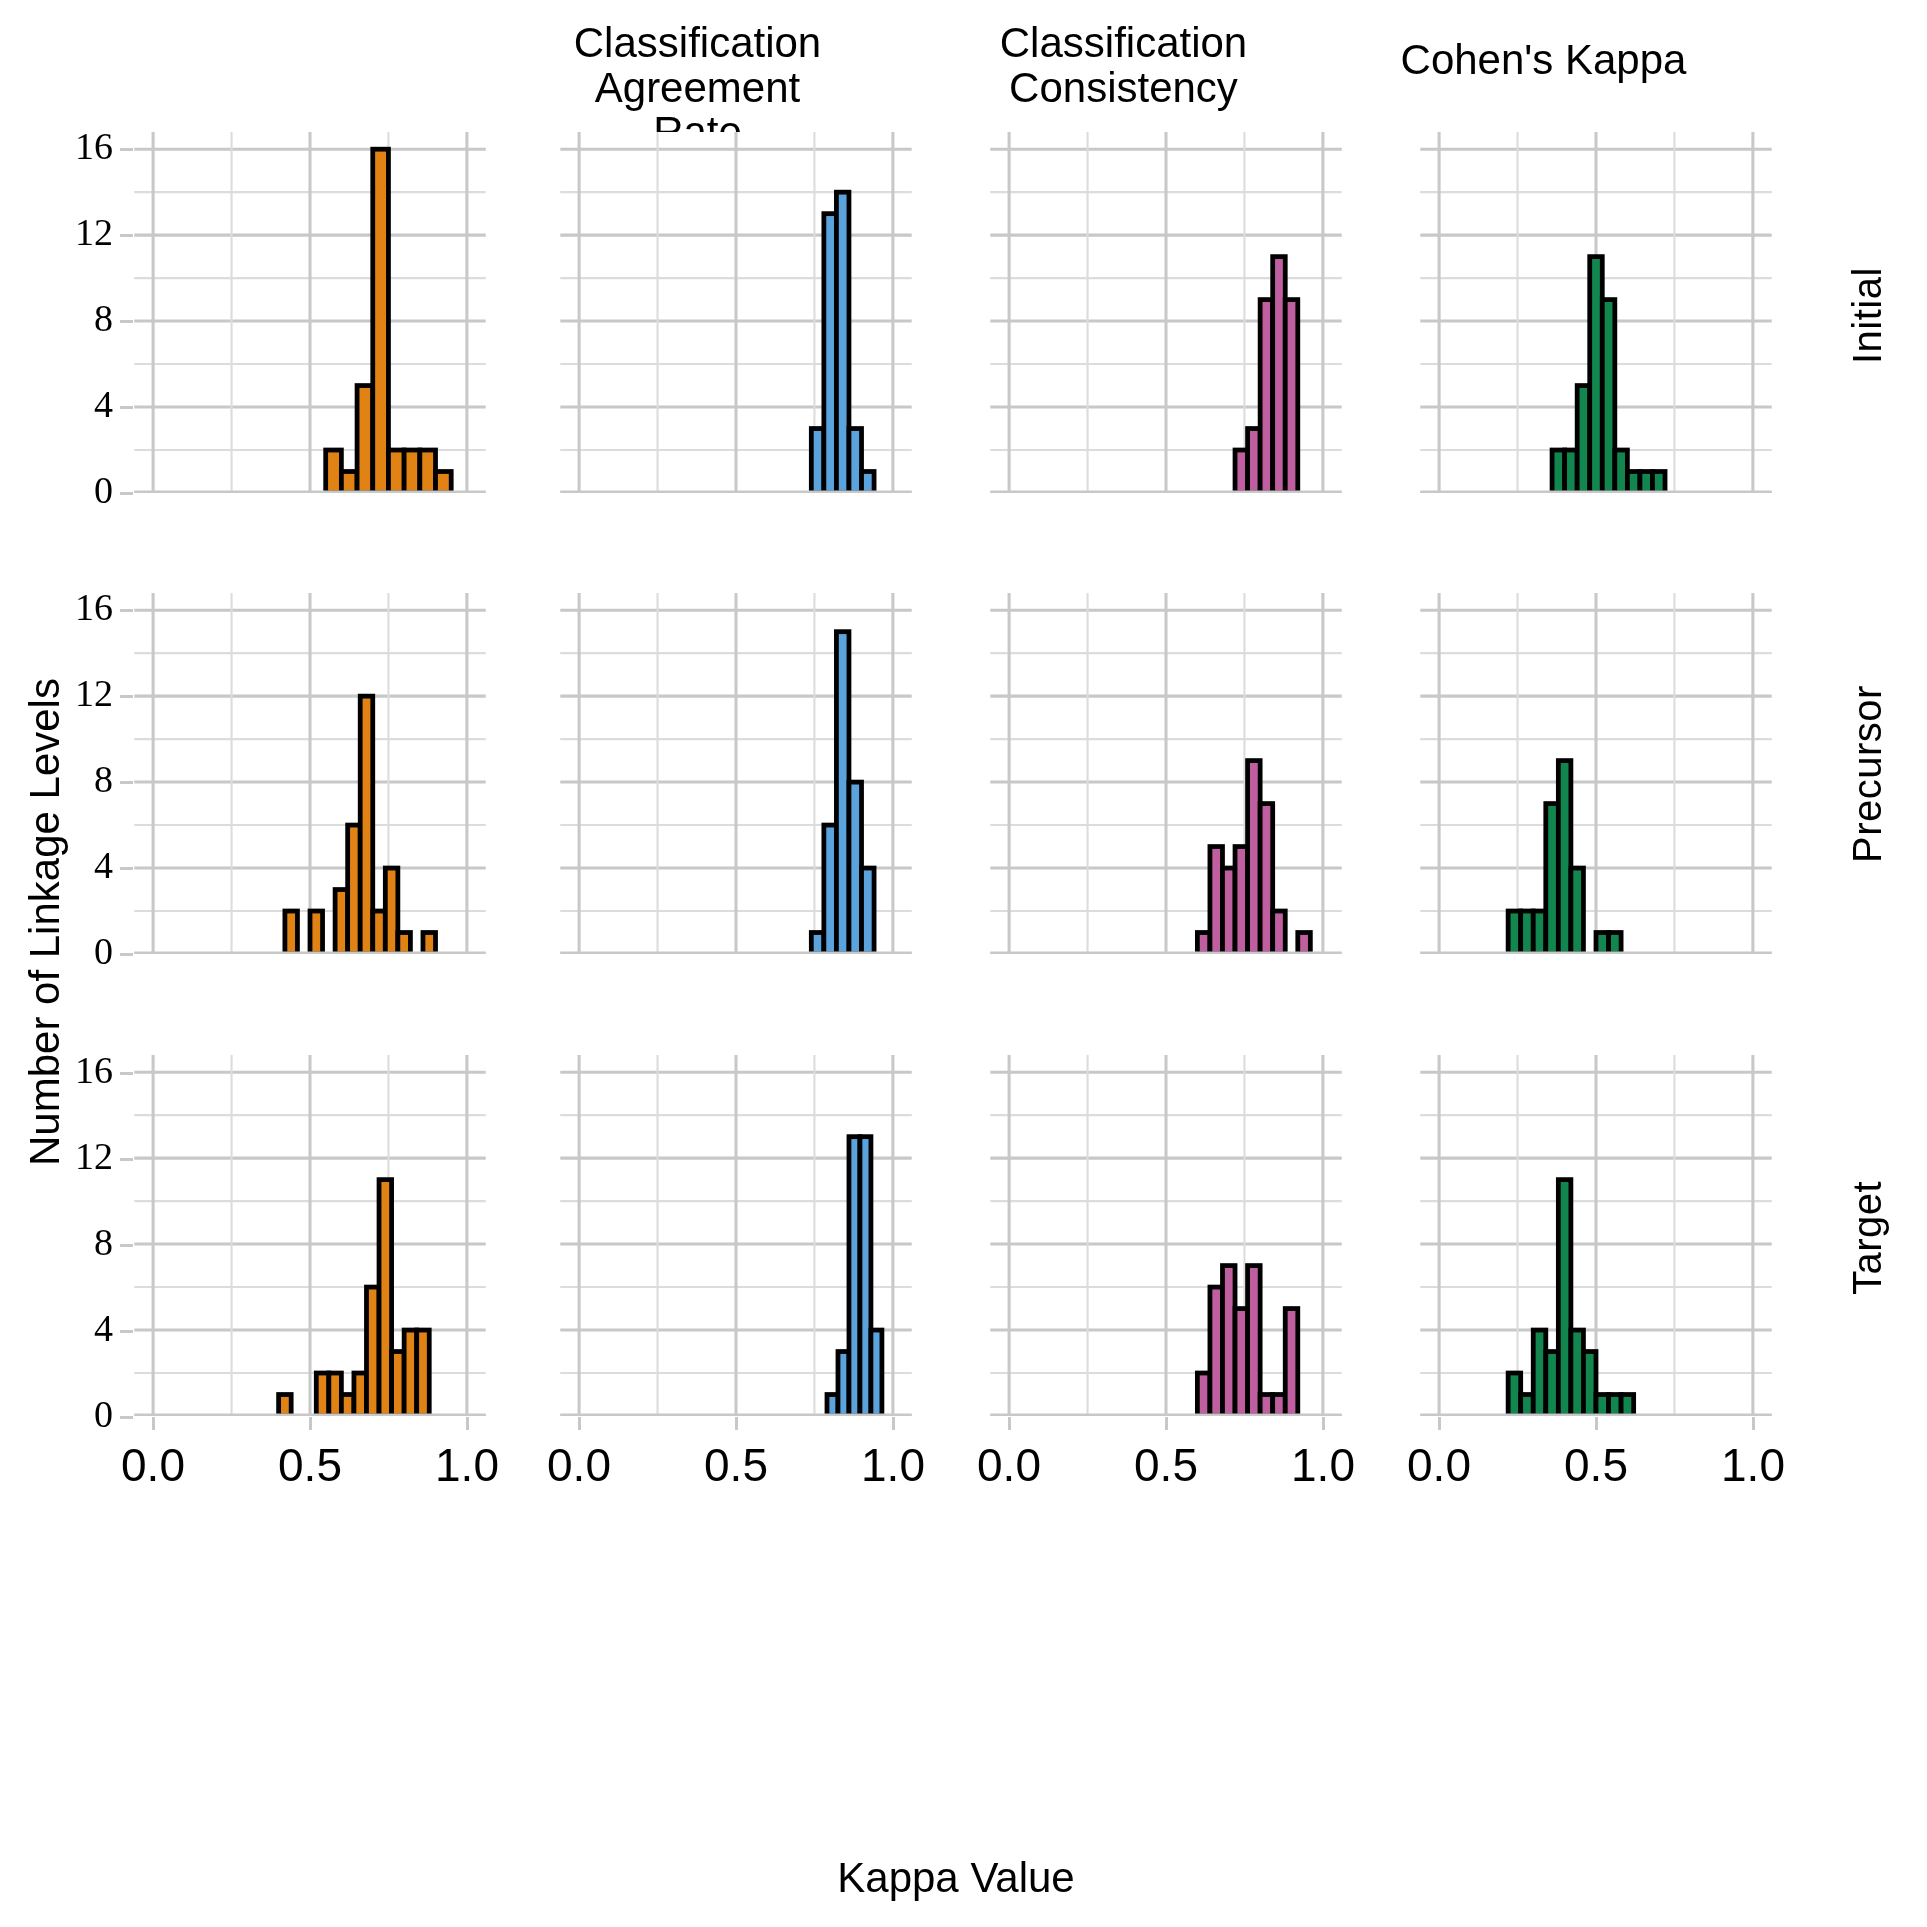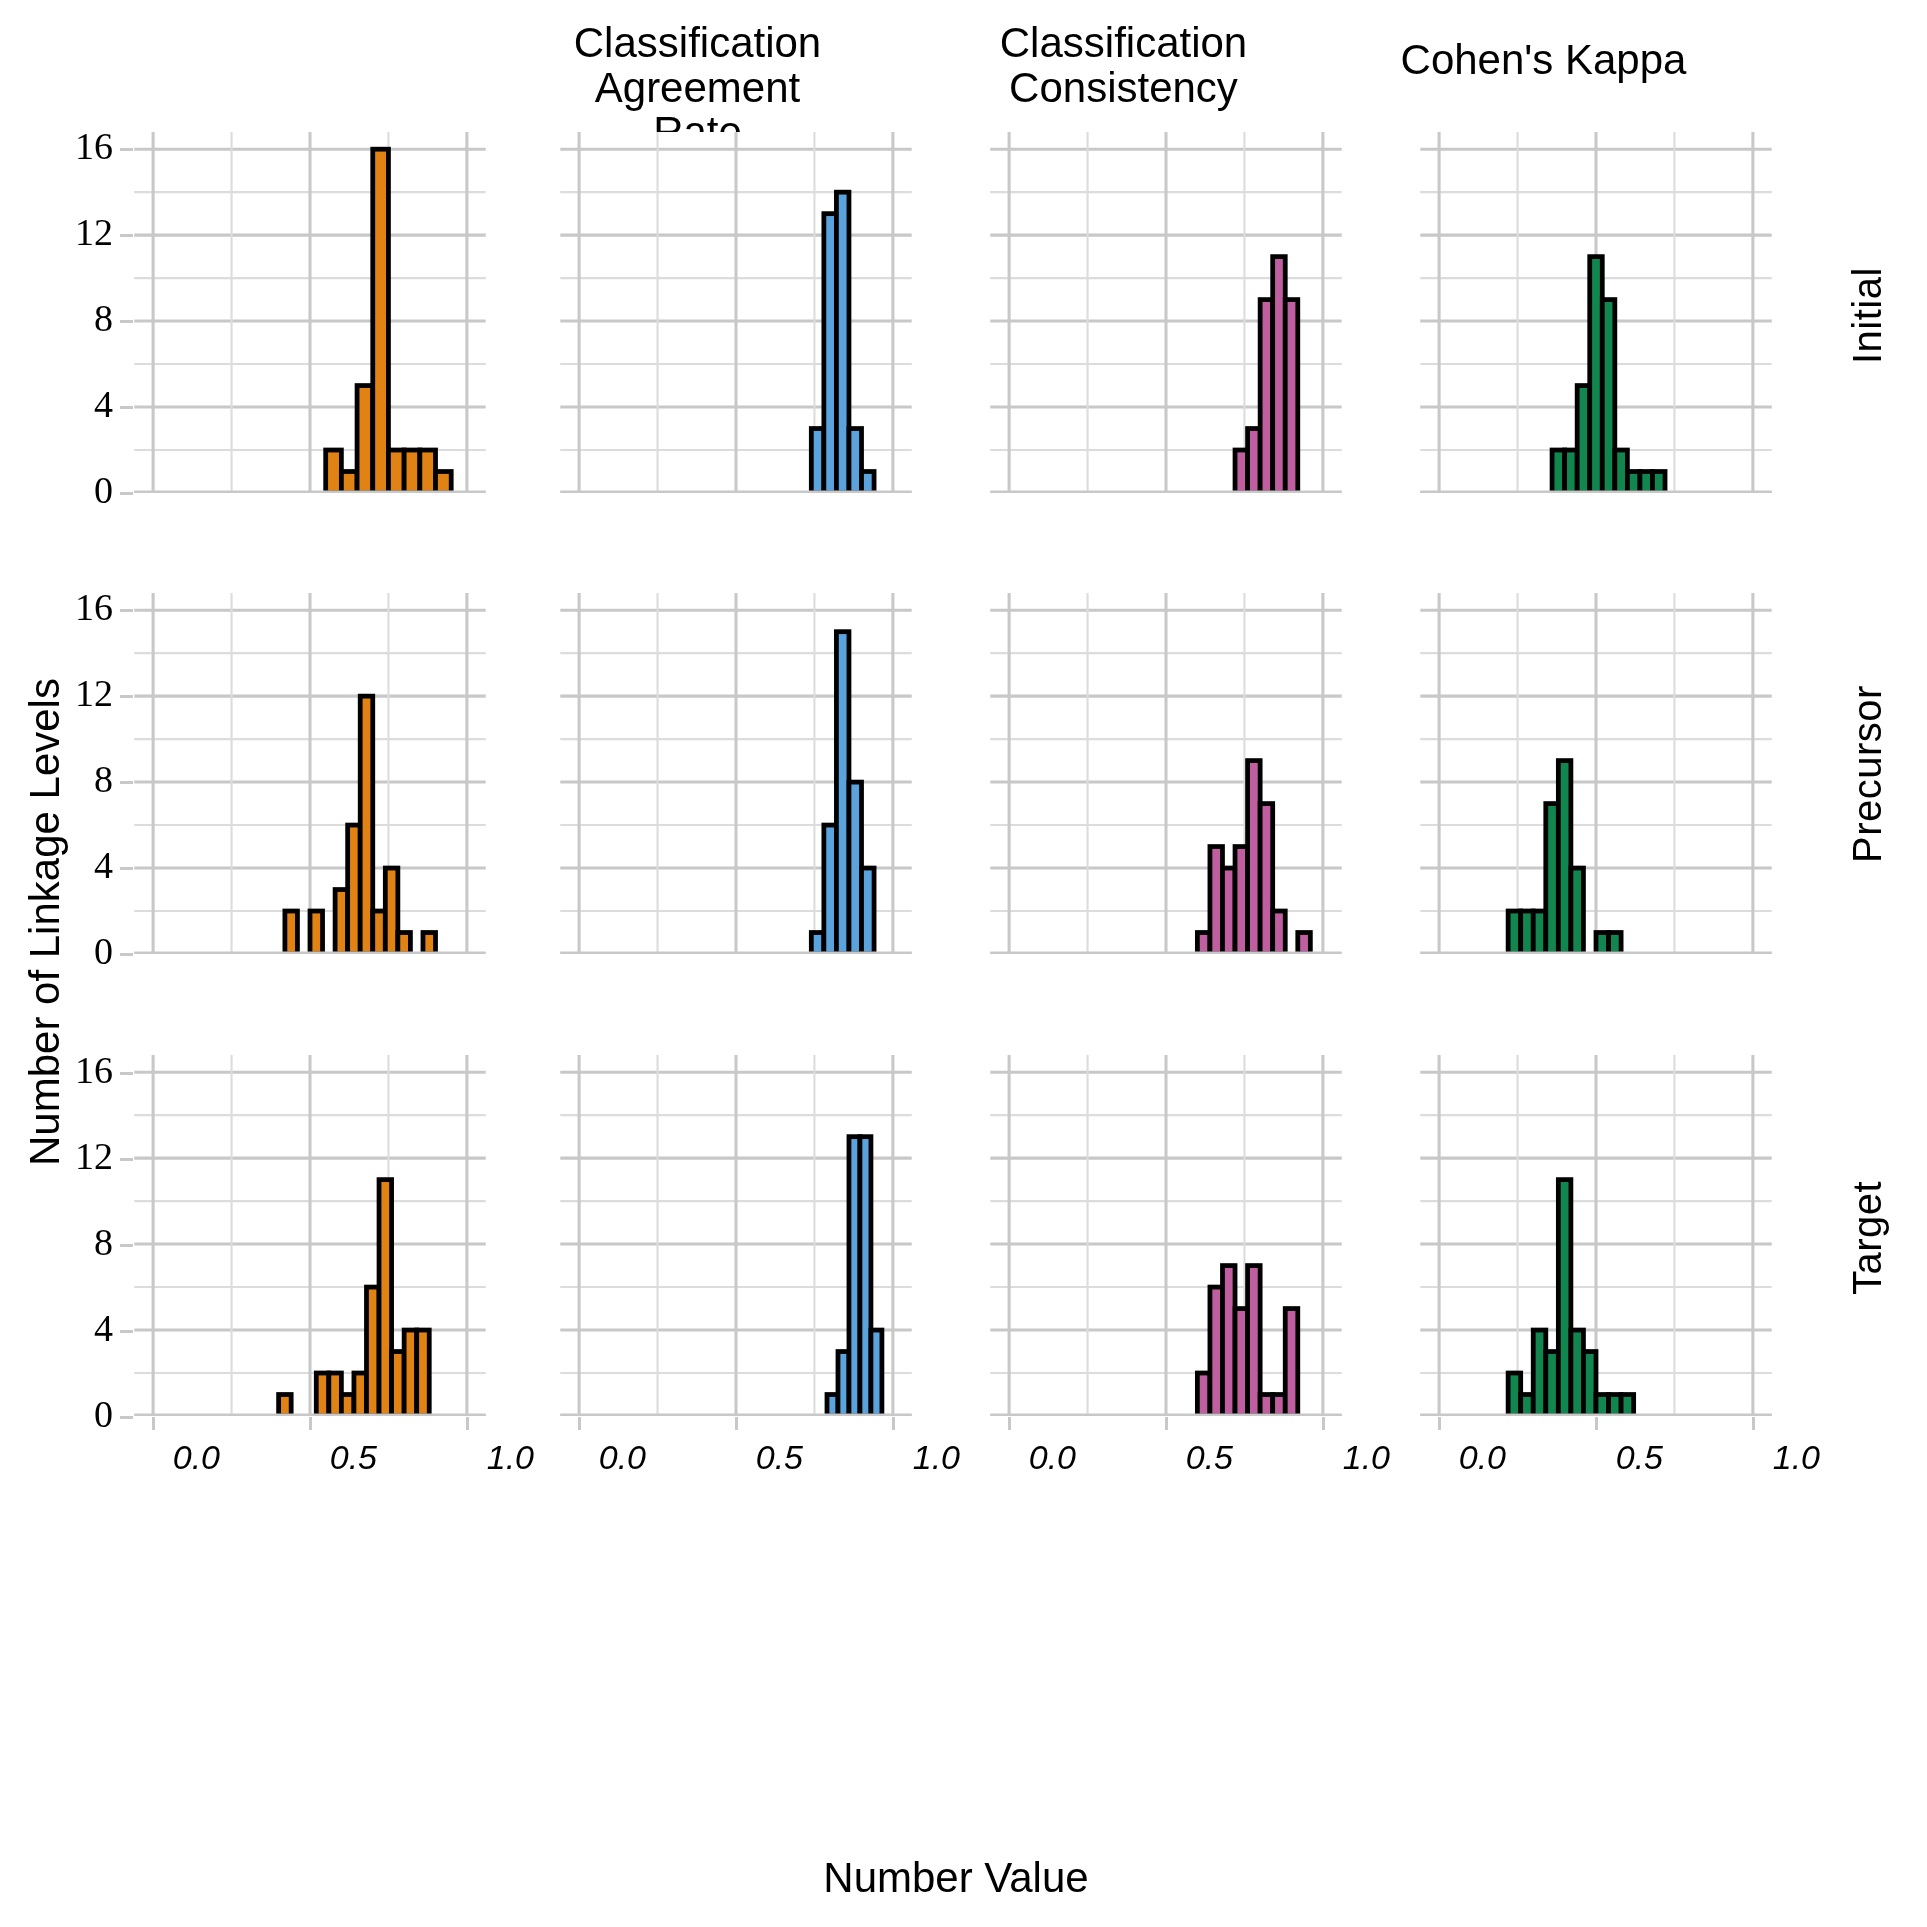--- a/index.html
+++ b/index.html
@@ -66,44 +66,43 @@
   .ytick{
     position:absolute;
     font-size:38px;
     text-align:right;
     color:#000;
     white-space:nowrap;
     font-family:Liberation Serif, serif;
   }
   .xtick{
     position:absolute;
-    font-size:34px;
-    text-align:right;
+    font-size:46px;
+    text-align:center;
     color:#000;
     white-space:nowrap;
-    font-style:italic;
   }
 </style>
 </head>
 <body>
 
 <div id="root">
 
   <div class="col-head" style="left:554px;top:21px;width:287px;">Classification
 Agreement Rate</div>
   <div class="col-head" style="left:985px;top:21px;width:277px;">Classification
 Consistency</div>
   <div class="col-head" style="left:1386px;top:38px;width:315px;">Cohen's Kappa</div>
 
   <div class="strip" style="left:1840px;top:134px;width:55px;height:363px;">Initial</div>
   <div class="strip" style="left:1840px;top:593px;width:55px;height:363px;">Precursor</div>
   <div class="strip" style="left:1840px;top:1056px;width:55px;height:363px;">Target</div>
 
   <div class="ylab" style="left:21px;top:726px;height:440px;">Number of Linkage Levels</div>
-  <div class="xlab" style="left:669px;top:1854px;width:574px;">Number Value</div>
+  <div class="xlab" style="left:669px;top:1854px;width:574px;">Kappa Value</div>
 
   <div id="panels">
       <div class="panel" style="left: 134px; top: 132px; width: 352px; height: 361px;">
         <svg width="352" height="361" viewBox="0 0 368 378">
           <rect x="0" y="0" width="368" height="378" fill="#FFFFFF"></rect>
           <line x1="0" x2="368" y1="333" y2="333" stroke="#DCDCDC" stroke-width="2.2"></line>
           <line x1="0" x2="368" y1="243" y2="243" stroke="#DCDCDC" stroke-width="2.2"></line>
           <line x1="0" x2="368" y1="153" y2="153" stroke="#DCDCDC" stroke-width="2.2"></line>
           <line x1="0" x2="368" y1="63" y2="63" stroke="#DCDCDC" stroke-width="2.2"></line>
           <line x1="0" x2="368" y1="378" y2="378" stroke="#C8C8C8" stroke-width="3.2"></line>

